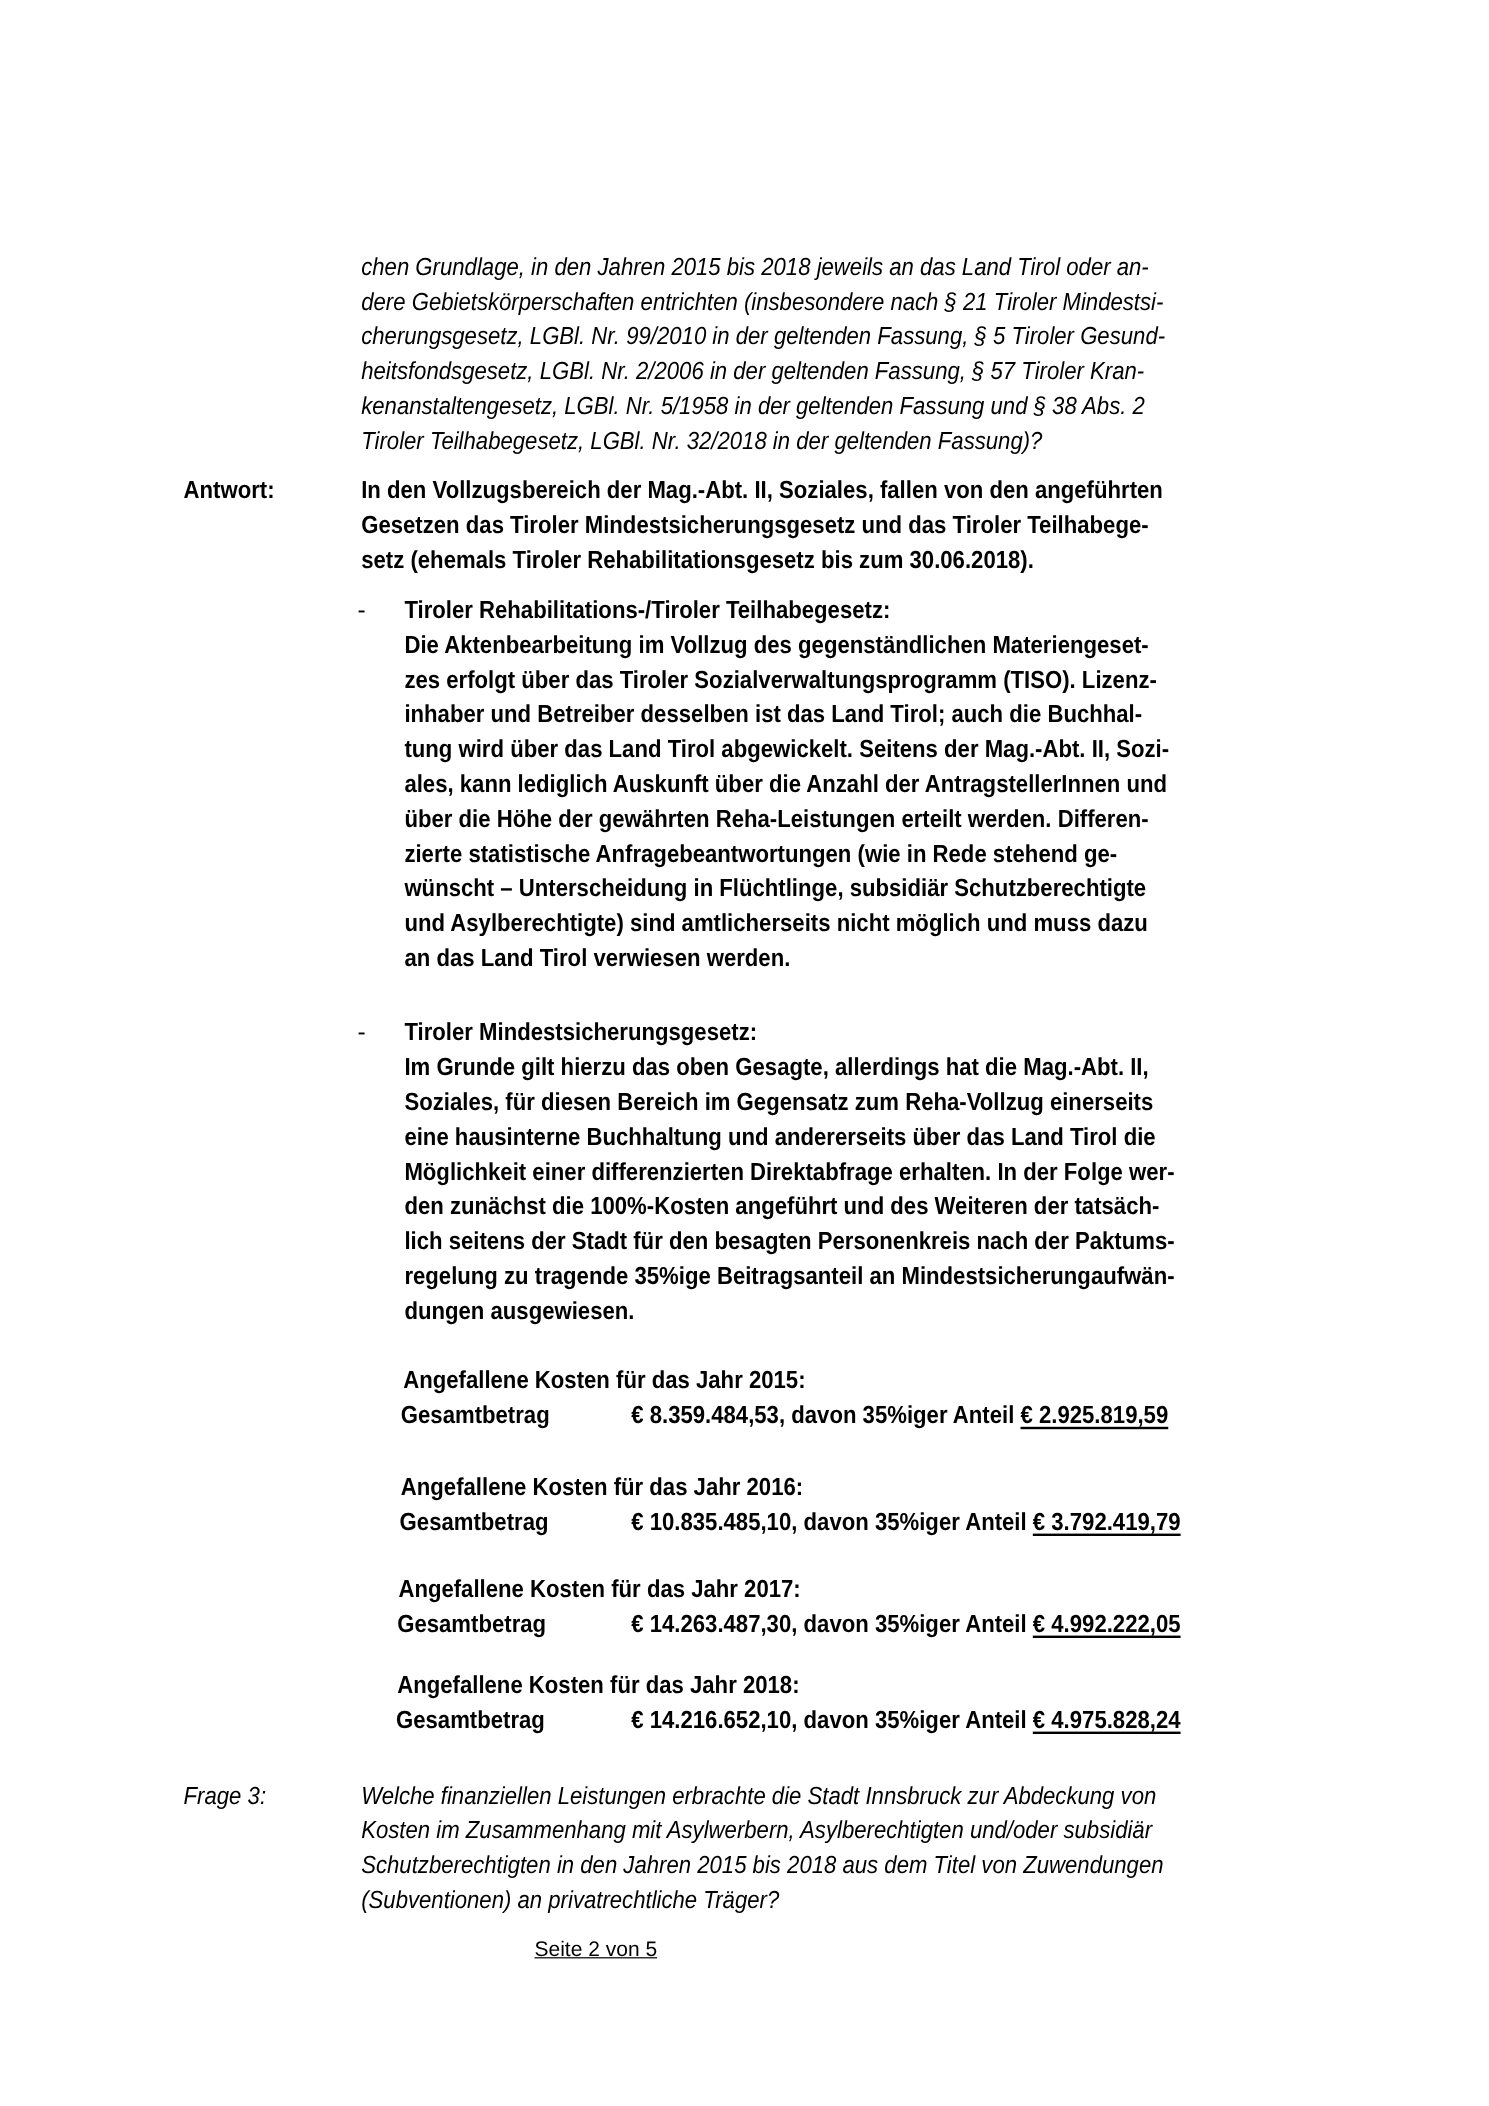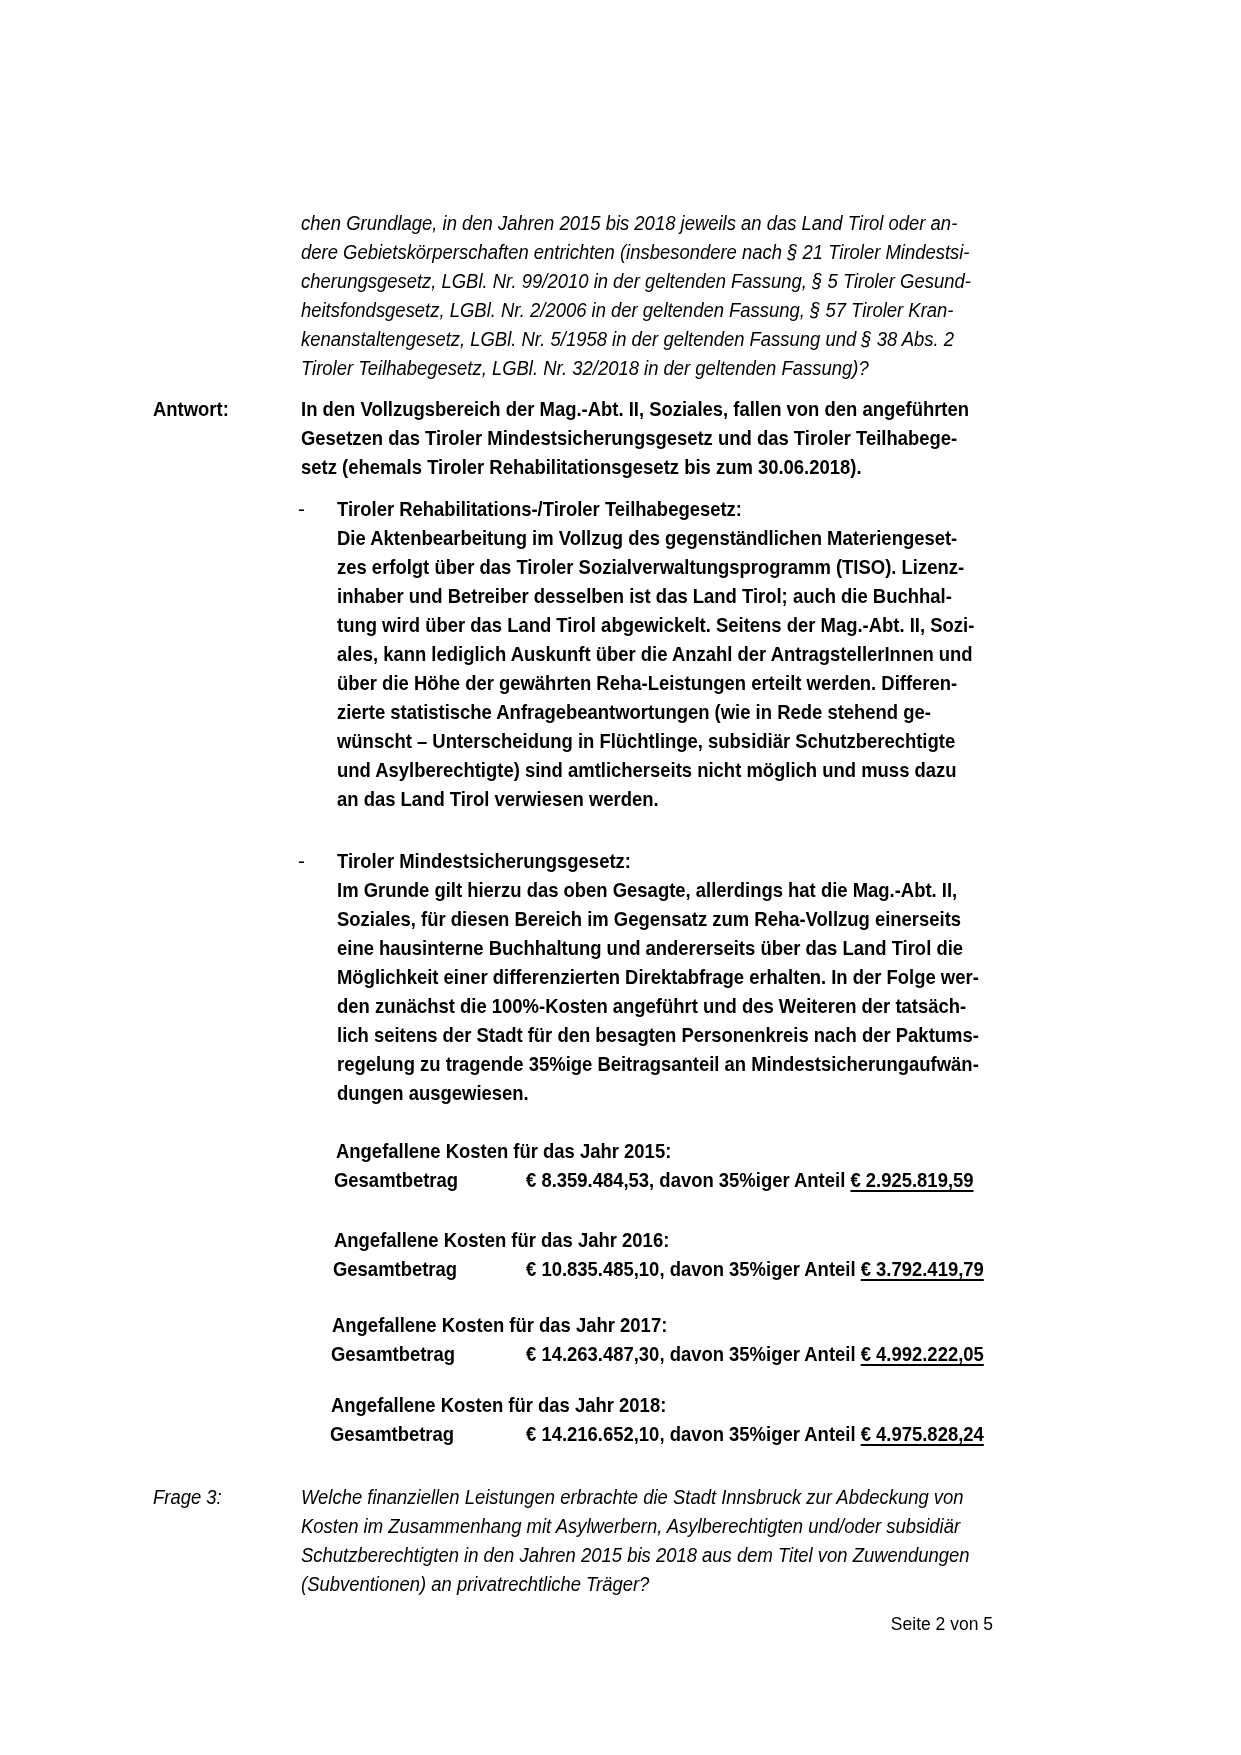--- a/index.html
+++ b/index.html
@@ -46,23 +46,24 @@
     .u {
       text-decoration: underline;
       text-decoration-thickness: 2px;
       text-underline-offset: 3px;
     }
     .footer {
       position: absolute;
       left: 0;
       width: 993px;
       top: 1613px;
-      text-align: right;
+      text-align: center;
       font-size: 17.5px;
       line-height: 22px;
+      text-decoration: underline;
     }
   </style>
 </head>
 <body>
 
 <div class="page">
 
   <div>
     <div class="line italic cond" style="left:301px; top:208px;">chen Grundlage, in den Jahren 2015 bis 2018 jeweils an das Land Tirol oder an-</div>
     <div class="line italic cond" style="left:301px; top:237px;">dere Gebietskörperschaften entrichten (insbesondere nach § 21 Tiroler Mindestsi-</div>

